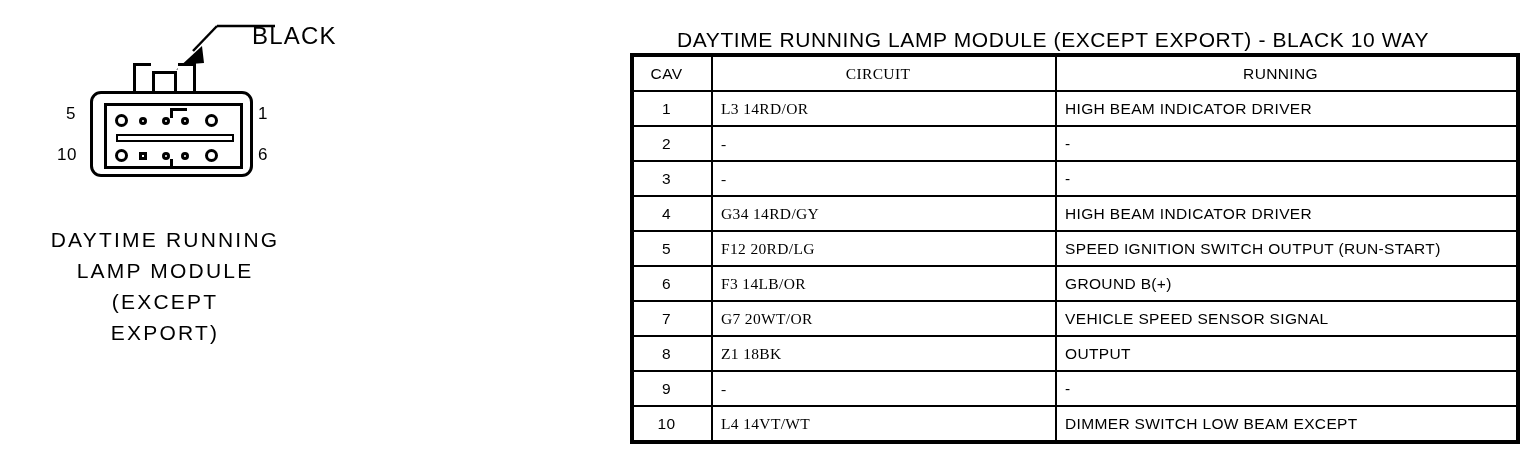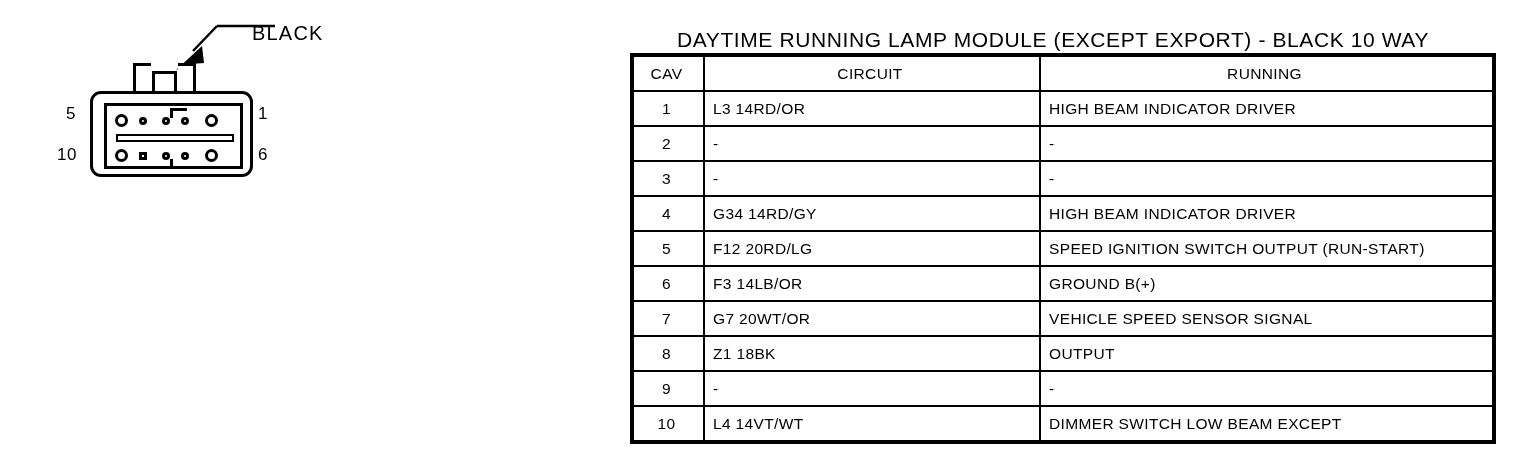--- a/index.html
+++ b/index.html
@@ -23,21 +23,21 @@
     top: 0;
     width: 620px;
     height: 450px;
   }
 
   
   #black-label {
     position: absolute;
     left: 252px;
     top: 22px;
-    font-size: 20px;
+    font-size: 24px;
     letter-spacing: 1.2px;
     font-weight: 400;
     white-space: nowrap;
   }
 
   
   #callout-svg {
     position: absolute;
     left: 170px;
     top: 18px;
@@ -173,30 +173,30 @@
     top: 55px;
     width: 842px;
     border-collapse: collapse;
     table-layout: fixed;
     background: #fff;
   }
   #pinout-table th,
   #pinout-table td {
     border: 2px solid #000;
     height: 33px;
-    padding: 0 4px 0 8px;
+    padding: 0 12px 0 8px;
     font-size: 15.5px;
     font-weight: 400;
     letter-spacing: 0.35px;
     vertical-align: middle;
     white-space: nowrap;
     overflow: hidden;
   }
   #pinout-table .col-cav { width: 65px; text-align: center; padding-left: 0; }
-  #pinout-table .col-circuit { width: 330px; }
+  #pinout-table .col-circuit { width: 330px; font-family: Liberation Serif, serif; }
   #pinout-table .col-function { width: 447px; }
   #pinout-table thead th { text-align: center; padding-left: 0; }
   
   #pinout-table { outline: 3px solid #000; outline-offset: -1px; }
 </style>
 </head>
 <body>
 
 <div id="connector-panel">
 
@@ -234,20 +234,26 @@
       <div class="pin-big" style="left:98px; top:43px;"></div>
 
     </div>
   </div>
 
   <div class="pin-num" id="pin-num-5">5</div>
   <div class="pin-num" id="pin-num-10">10</div>
   <div class="pin-num" id="pin-num-1">1</div>
   <div class="pin-num" id="pin-num-6">6</div>
 
+  <div id="connector-caption">
+    <span class="cap-line">DAYTIME RUNNING</span>
+    <span class="cap-line">LAMP MODULE</span>
+    <span class="cap-line">(EXCEPT</span>
+    <span class="cap-line">EXPORT)</span>
+  </div>
 
 </div>
 
 <div id="table-title">DAYTIME RUNNING LAMP MODULE (EXCEPT EXPORT) - BLACK 10 WAY</div>
 
 <table id="pinout-table">
   <thead>
     <tr>
       <th class="col-cav">CAV</th>
       <th class="col-circuit">CIRCUIT</th>

